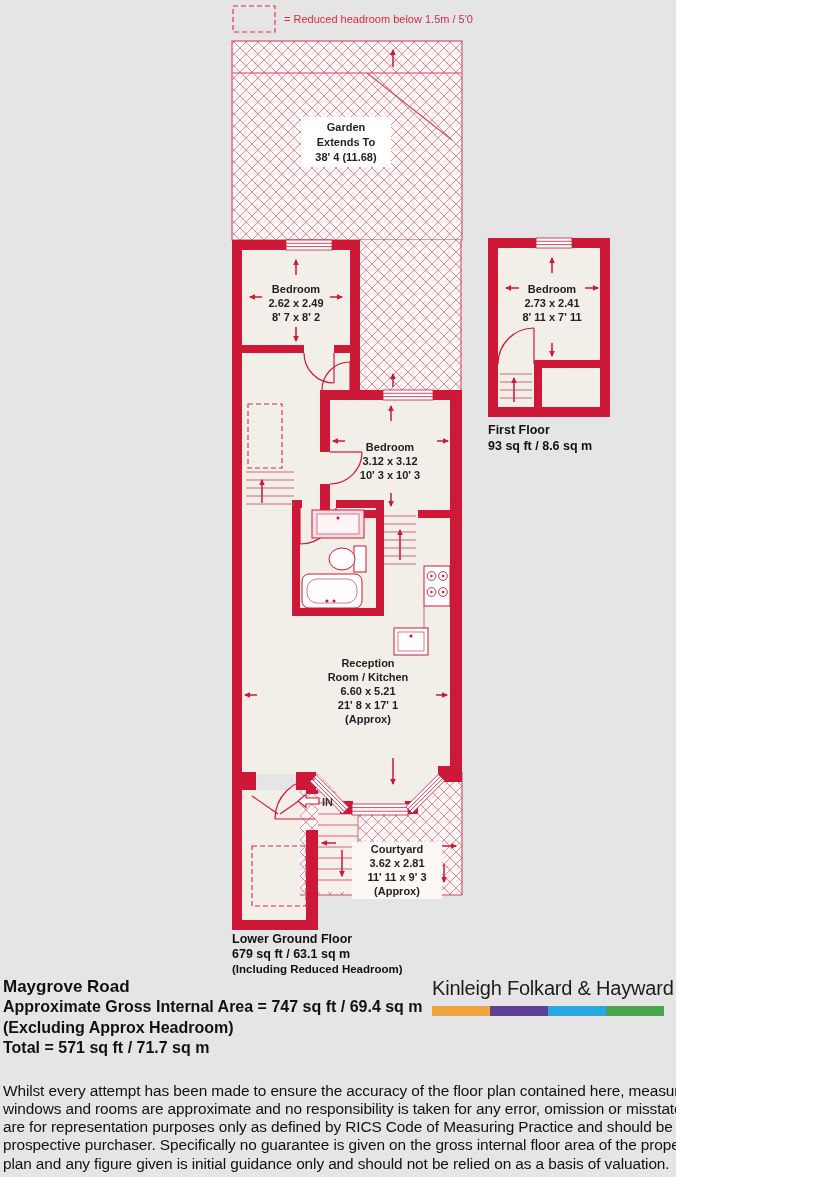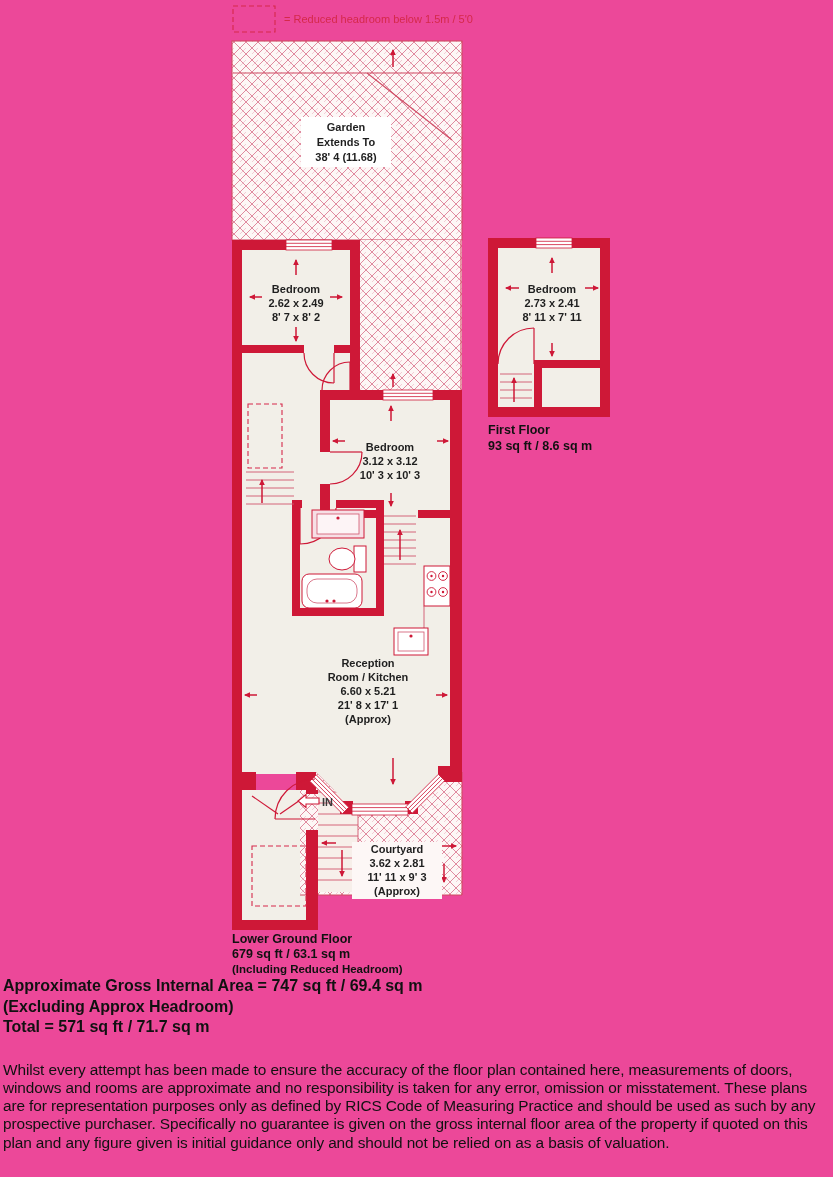--- a/index.html
+++ b/index.html
@@ -1,16 +1,16 @@
 <!DOCTYPE html>
 <html><head>
 <meta charset="utf-8">
 <style>
   html,body{margin:0;padding:0;background:#ffffff;}
-  .page{position:relative;width:833px;height:1177px;background:#ec4899;overflow:hidden;
+  .page{position:relative;width:676px;height:1177px;background:#e5e5e5;overflow:hidden;
         font-family:"Liberation Sans",sans-serif;}
   .plan-svg{position:absolute;top:0;left:0;}
   
   .rl{font-family:"Liberation Sans",sans-serif;font-size:11px;font-weight:bold;fill:#1f1f1f;text-anchor:middle;}
   .cap{font-family:"Liberation Sans",sans-serif;font-size:12.5px;font-weight:bold;fill:#111;text-anchor:start;}
   .cap-sm{font-family:"Liberation Sans",sans-serif;font-size:11.5px;font-weight:bold;fill:#111;text-anchor:start;}
   .legend-txt{font-family:"Liberation Sans",sans-serif;font-size:11px;fill:#d5294a;text-anchor:start;}
   .in-txt{font-family:"Liberation Sans",sans-serif;font-size:11px;font-weight:bold;fill:#3a3a3a;text-anchor:start;}
   .wall{fill:#CE1837;}
   .thinline{stroke:#cf4a63;stroke-width:1.1;fill:none;}
@@ -326,20 +326,30 @@
     <text class="cap" x="488" y="450">93 sq ft / 8.6 sq m</text>
   </g>
   <g>
     <text class="cap" x="232" y="943">Lower Ground Floor</text>
     <text class="cap" x="232" y="958">679 sq ft / 63.1 sq m</text>
     <text class="cap-sm" x="232" y="973">(Including Reduced Headroom)</text>
   </g>
 </svg>
 
 <div class="footer">
+  <p class="addr">Maygrove Road</p>
   <p class="sumline">Approximate Gross Internal Area = 747 sq ft / 69.4 sq m</p>
   <p class="sumline">(Excluding Approx Headroom)</p>
   <p class="sumline">Total = 571 sq ft / 71.7 sq m</p>
   <p class="disclaimer">Whilst every attempt has been made to ensure the accuracy of the floor plan contained here, measurements of doors, windows and rooms are approximate and no responsibility is taken for any error, omission or misstatement. These plans are for representation purposes only as defined by RICS Code of Measuring Practice and should be used as such by any prospective purchaser. Specifically no guarantee is given on the gross internal floor area of the property if quoted on this plan and any figure given is initial guidance only and should not be relied on as a basis of valuation.</p>
 </div>
 
-
+<div class="logo">
+  <div class="logo-name">Kinleigh Folkard &amp; Hayward</div>
+  <div class="logo-bar">
+        <div class="bar-seg" style="background: rgb(240, 164, 60);"></div>
+        <div class="bar-seg" style="background: rgb(94, 65, 146);"></div>
+        <div class="bar-seg" style="background: rgb(41, 169, 225);"></div>
+        <div class="bar-seg" style="background: rgb(75, 165, 77);"></div>
+      </div>
 </div>
 
+</div>
+
 </body></html>

